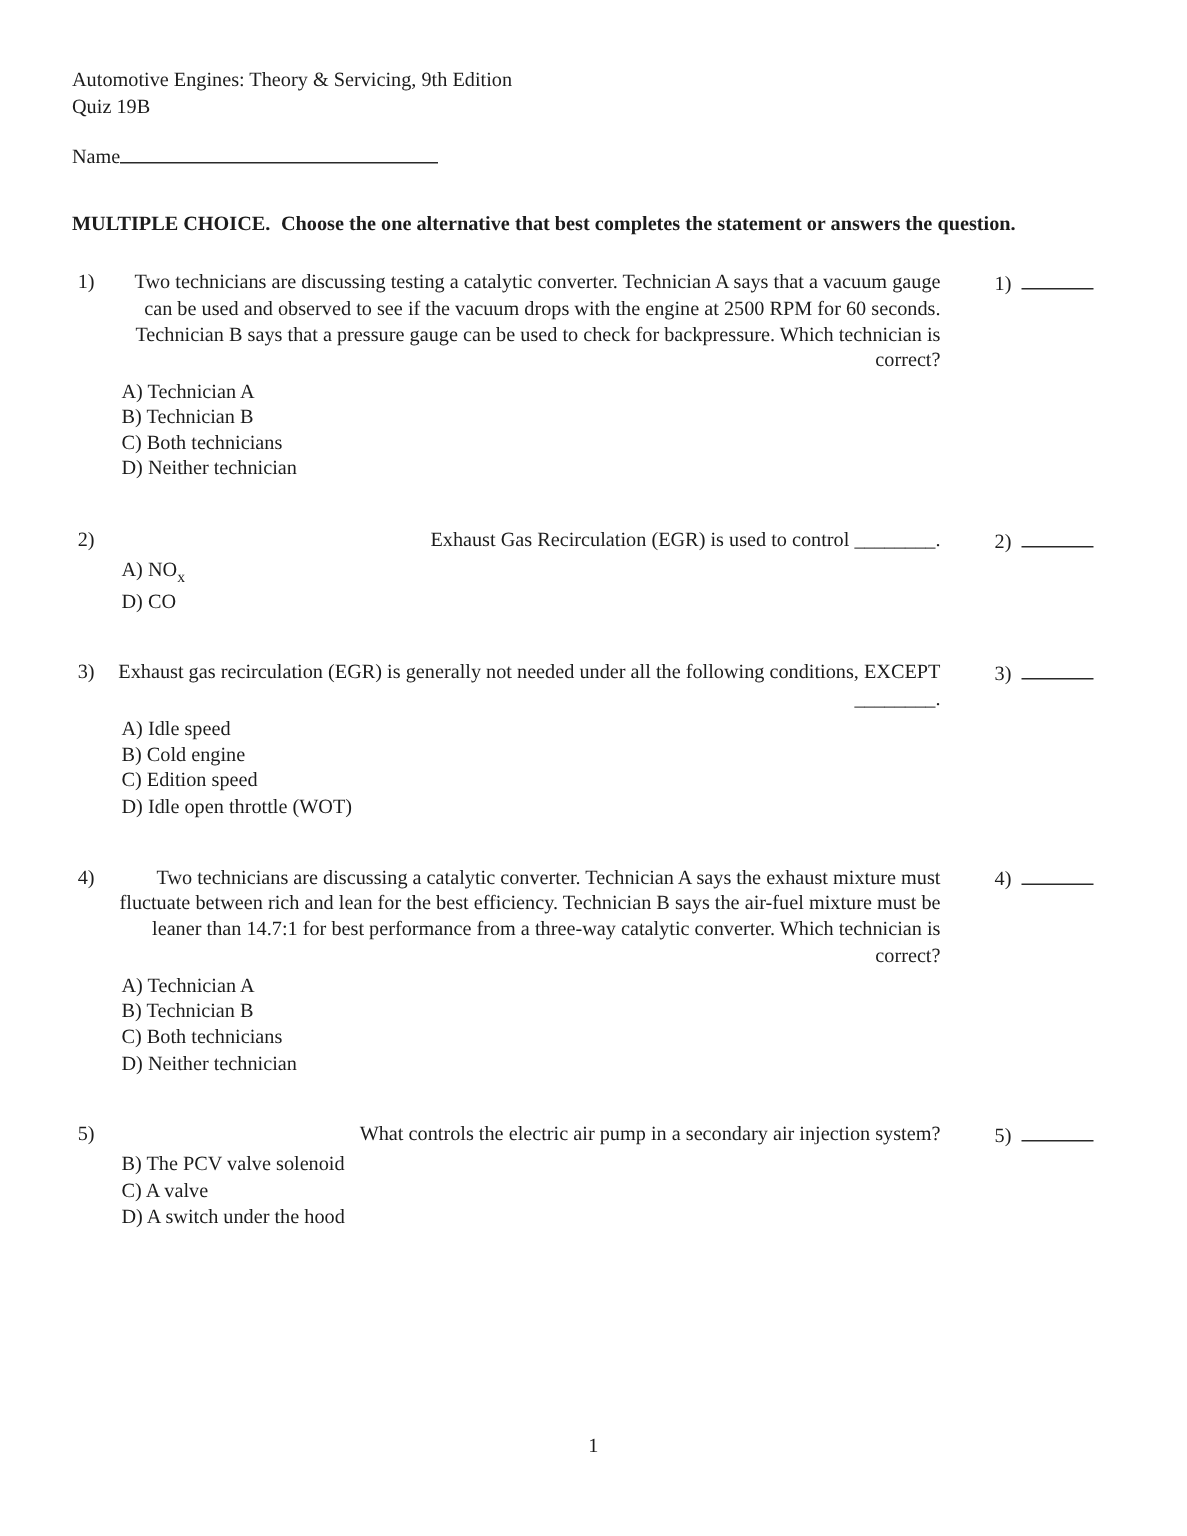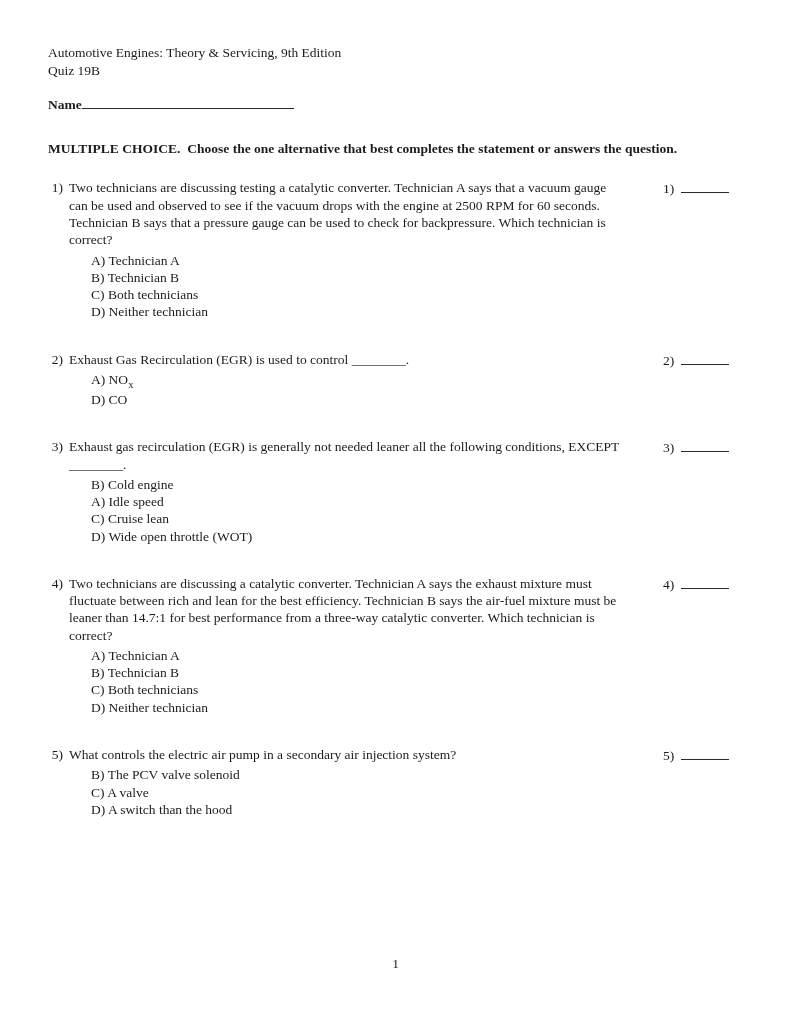--- a/index.html
+++ b/index.html
@@ -10,21 +10,21 @@
   }
   .page {
     position: relative;
     width: 791px;
     min-height: 1024px;
     margin: 0 auto;
     background: #ffffff;
     padding: 44px 46px 90px 48px;
   }
   .header { line-height: 1.3; font-size: 13.5px; }
-  .name-row { margin-top: 17px; font-size: 13.5px; font-weight: bold; }
+  .name-row { margin-top: 17px; font-size: 13.5px; }
   .name-underline {
     display: inline-block;
     width: 212px;
     height: 0.95em;
     border-bottom: 1px solid #2a2a2a;
     vertical-align: baseline;
   }
   .instructions {
     margin-top: 27px;
     font-size: 13.5px;
@@ -41,22 +41,22 @@
     line-height: 1.28;
   }
   .q-main { flex: 1; padding-right: 36px; }
   .q-row { display: flex; }
   .q-num {
     min-width: 15px;
     margin-right: 6px;
     text-align: right;
     flex-shrink: 0;
   }
-  .q-text { flex: 1; }
-  .choices { margin-top: 3px; margin-left: 43px; }
+  .q-text { flex: 1; text-align: right; }
+  .choices { margin-top: 3px; margin-left: 33px; }
   .choice { line-height: 1.28; }
   .choice sub { font-size: 0.78em; }
   .q-answer {
     width: 82px;
     flex-shrink: 0;
     white-space: nowrap;
     padding-top: 1px;
   }
   .a-num { margin-right: 7px; }
   .a-line {
@@ -119,27 +119,27 @@
             <div class="choice"><span>A) NO</span><sub>x</sub></div>
             <div class="choice"><span>D) CO</span></div>
           </div>
         </div>
         <div class="q-answer"><span class="a-num">2)</span><span class="a-line"></span></div>
       </div>
       <div class="question">
         <div class="q-main">
           <div class="q-row">
             <span class="q-num">3)</span>
-            <span class="q-text">Exhaust gas recirculation (EGR) is generally not needed leaner all the following conditions, EXCEPT ________.</span>
+            <span class="q-text">Exhaust gas recirculation (EGR) is generally not needed under all the following conditions, EXCEPT ________.</span>
           </div>
           <div class="choices">
+            <div class="choice"><span>A) Idle speed</span></div>
             <div class="choice"><span>B) Cold engine</span></div>
-            <div class="choice"><span>A) Idle speed</span></div>
-            <div class="choice"><span>C) Cruise lean</span></div>
-            <div class="choice"><span>D) Wide open throttle (WOT)</span></div>
+            <div class="choice"><span>C) Edition speed</span></div>
+            <div class="choice"><span>D) Idle open throttle (WOT)</span></div>
           </div>
         </div>
         <div class="q-answer"><span class="a-num">3)</span><span class="a-line"></span></div>
       </div>
       <div class="question">
         <div class="q-main">
           <div class="q-row">
             <span class="q-num">4)</span>
             <span class="q-text">Two technicians are discussing a catalytic converter. Technician A says the exhaust mixture must fluctuate between rich and lean for the best efficiency. Technician B says the air-fuel mixture must be leaner than 14.7:1 for best performance from a three-way catalytic converter. Which technician is correct?</span>
           </div>
@@ -154,21 +154,21 @@
       </div>
       <div class="question">
         <div class="q-main">
           <div class="q-row">
             <span class="q-num">5)</span>
             <span class="q-text">What controls the electric air pump in a secondary air injection system?</span>
           </div>
           <div class="choices">
             <div class="choice"><span>B) The PCV valve solenoid</span></div>
             <div class="choice"><span>C) A valve</span></div>
-            <div class="choice"><span>D) A switch than the hood</span></div>
+            <div class="choice"><span>D) A switch under the hood</span></div>
           </div>
         </div>
         <div class="q-answer"><span class="a-num">5)</span><span class="a-line"></span></div>
       </div>
     </div>
 
   <div class="footer">
     <span>1</span>
   </div>
 

